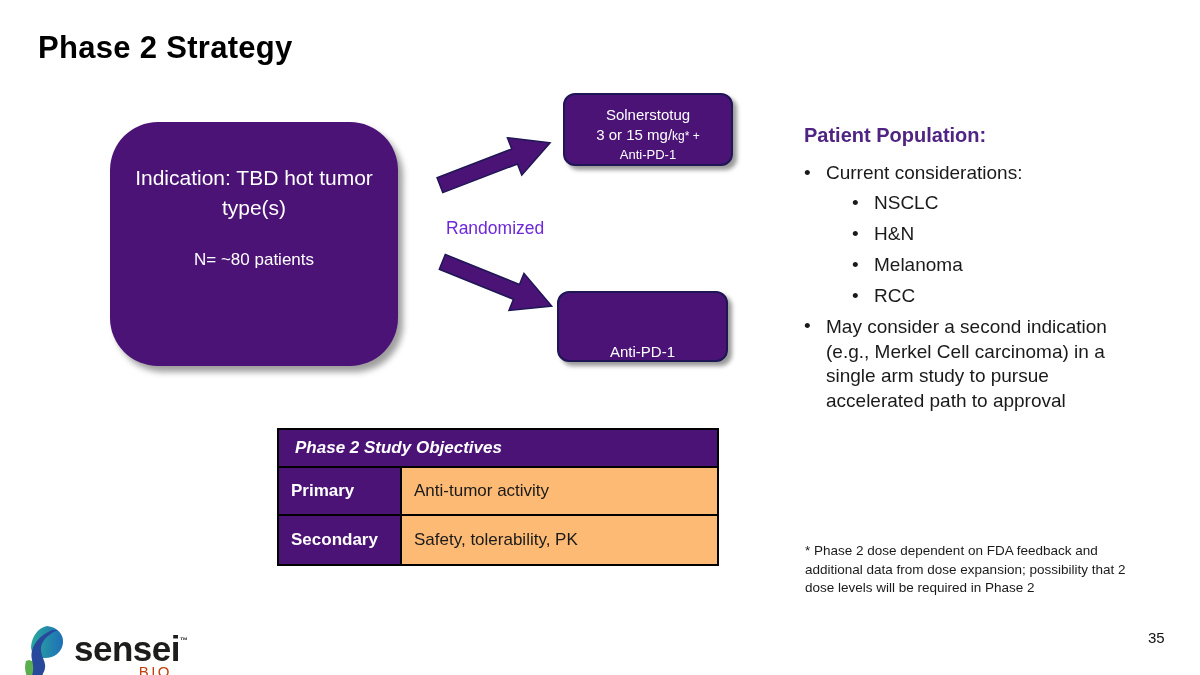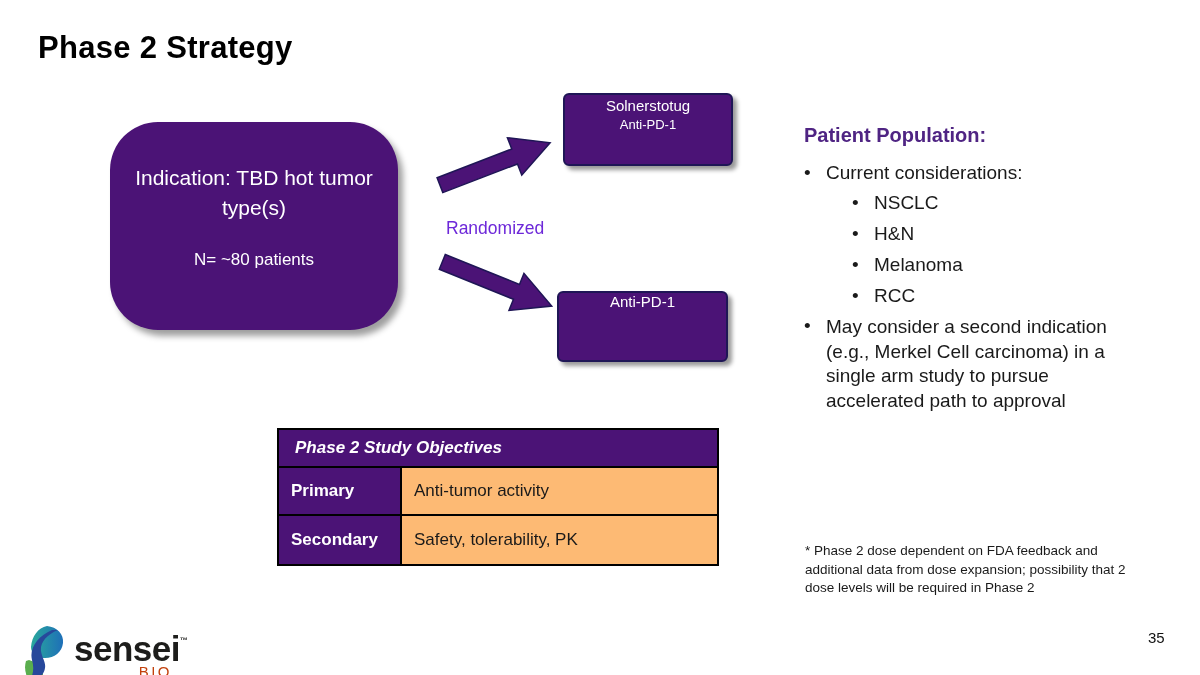--- a/index.html
+++ b/index.html
@@ -8,35 +8,35 @@
     font-family:"Liberation Sans", sans-serif;overflow:hidden;
     color:#1a1a1a;
   }
   
   .title{
     position:absolute;left:38px;top:30px;
     font-size:31px;font-weight:bold;color:#000;letter-spacing:.3px;
   }
   
   .indication-box{
-    position:absolute;left:110px;top:122px;width:288px;height:208px;
+    position:absolute;left:110px;top:122px;width:288px;height:244px;
     background:var(--purple);border-radius:48px;
     box-shadow:5px 6px 6px rgba(0,0,0,.38);
     color:#fff;text-align:center;box-sizing:border-box;
     padding:41px 24px 0;
   }
   .indication-line1{font-size:21px;line-height:30px;}
   .indication-line2{font-size:17px;margin-top:27px;}
   
   .arm-box{
     position:absolute;background:var(--purple);
-    border:2px solid var(--border-navy);border-radius:6px;
+    border:2px solid var(--border-navy);border-radius:12px;
     box-shadow:4px 4px 4px rgba(0,0,0,.4);
     color:#fff;text-align:center;box-sizing:border-box;
-    display:flex;flex-direction:column;justify-content:flex-start;
+    display:flex;flex-direction:column;justify-content:flex-end;
   }
   .arm1{left:563px;top:93px;width:170px;height:73px;}
   .arm2{left:557px;top:291px;width:171px;height:71px;font-size:15px;}
   .arm1-l1{font-size:15px;line-height:21px;}
   .arm1-l2{font-size:15px;line-height:20px;}
   .arm1-l2 .small{font-size:12px;}
   .arm1-l3{font-size:13px;line-height:18px;}
   
   .arrow{position:absolute;width:118px;height:40px;overflow:visible;}
   .arrow-top{left:436px;top:144px;transform:rotate(-21deg);}
@@ -107,20 +107,21 @@
     <polygon points="0,12 80,12 80,0 118,20 80,40 80,28 0,28"></polygon>
   </svg>
   <svg class="arrow arrow-bottom" viewBox="0 0 118 40">
     <polygon points="0,12 80,12 80,0 118,20 80,40 80,28 0,28"></polygon>
   </svg>
 
   <div class="randomized">Randomized</div>
 
   <div class="arm-box arm1">
     <div class="arm1-l1">Solnerstotug</div>
+    <div class="arm1-l2"><span>3 or 15 mg/</span><span class="small">kg</span><span class="small">* +</span></div>
     <div class="arm1-l3">Anti-PD-1</div>
   </div>
 
   <div class="arm-box arm2">
     <div>Anti-PD-1</div>
   </div>
 
   <div class="pp">
     <div class="pp-heading">Patient Population:</div>
     <div class="bullet-row">

